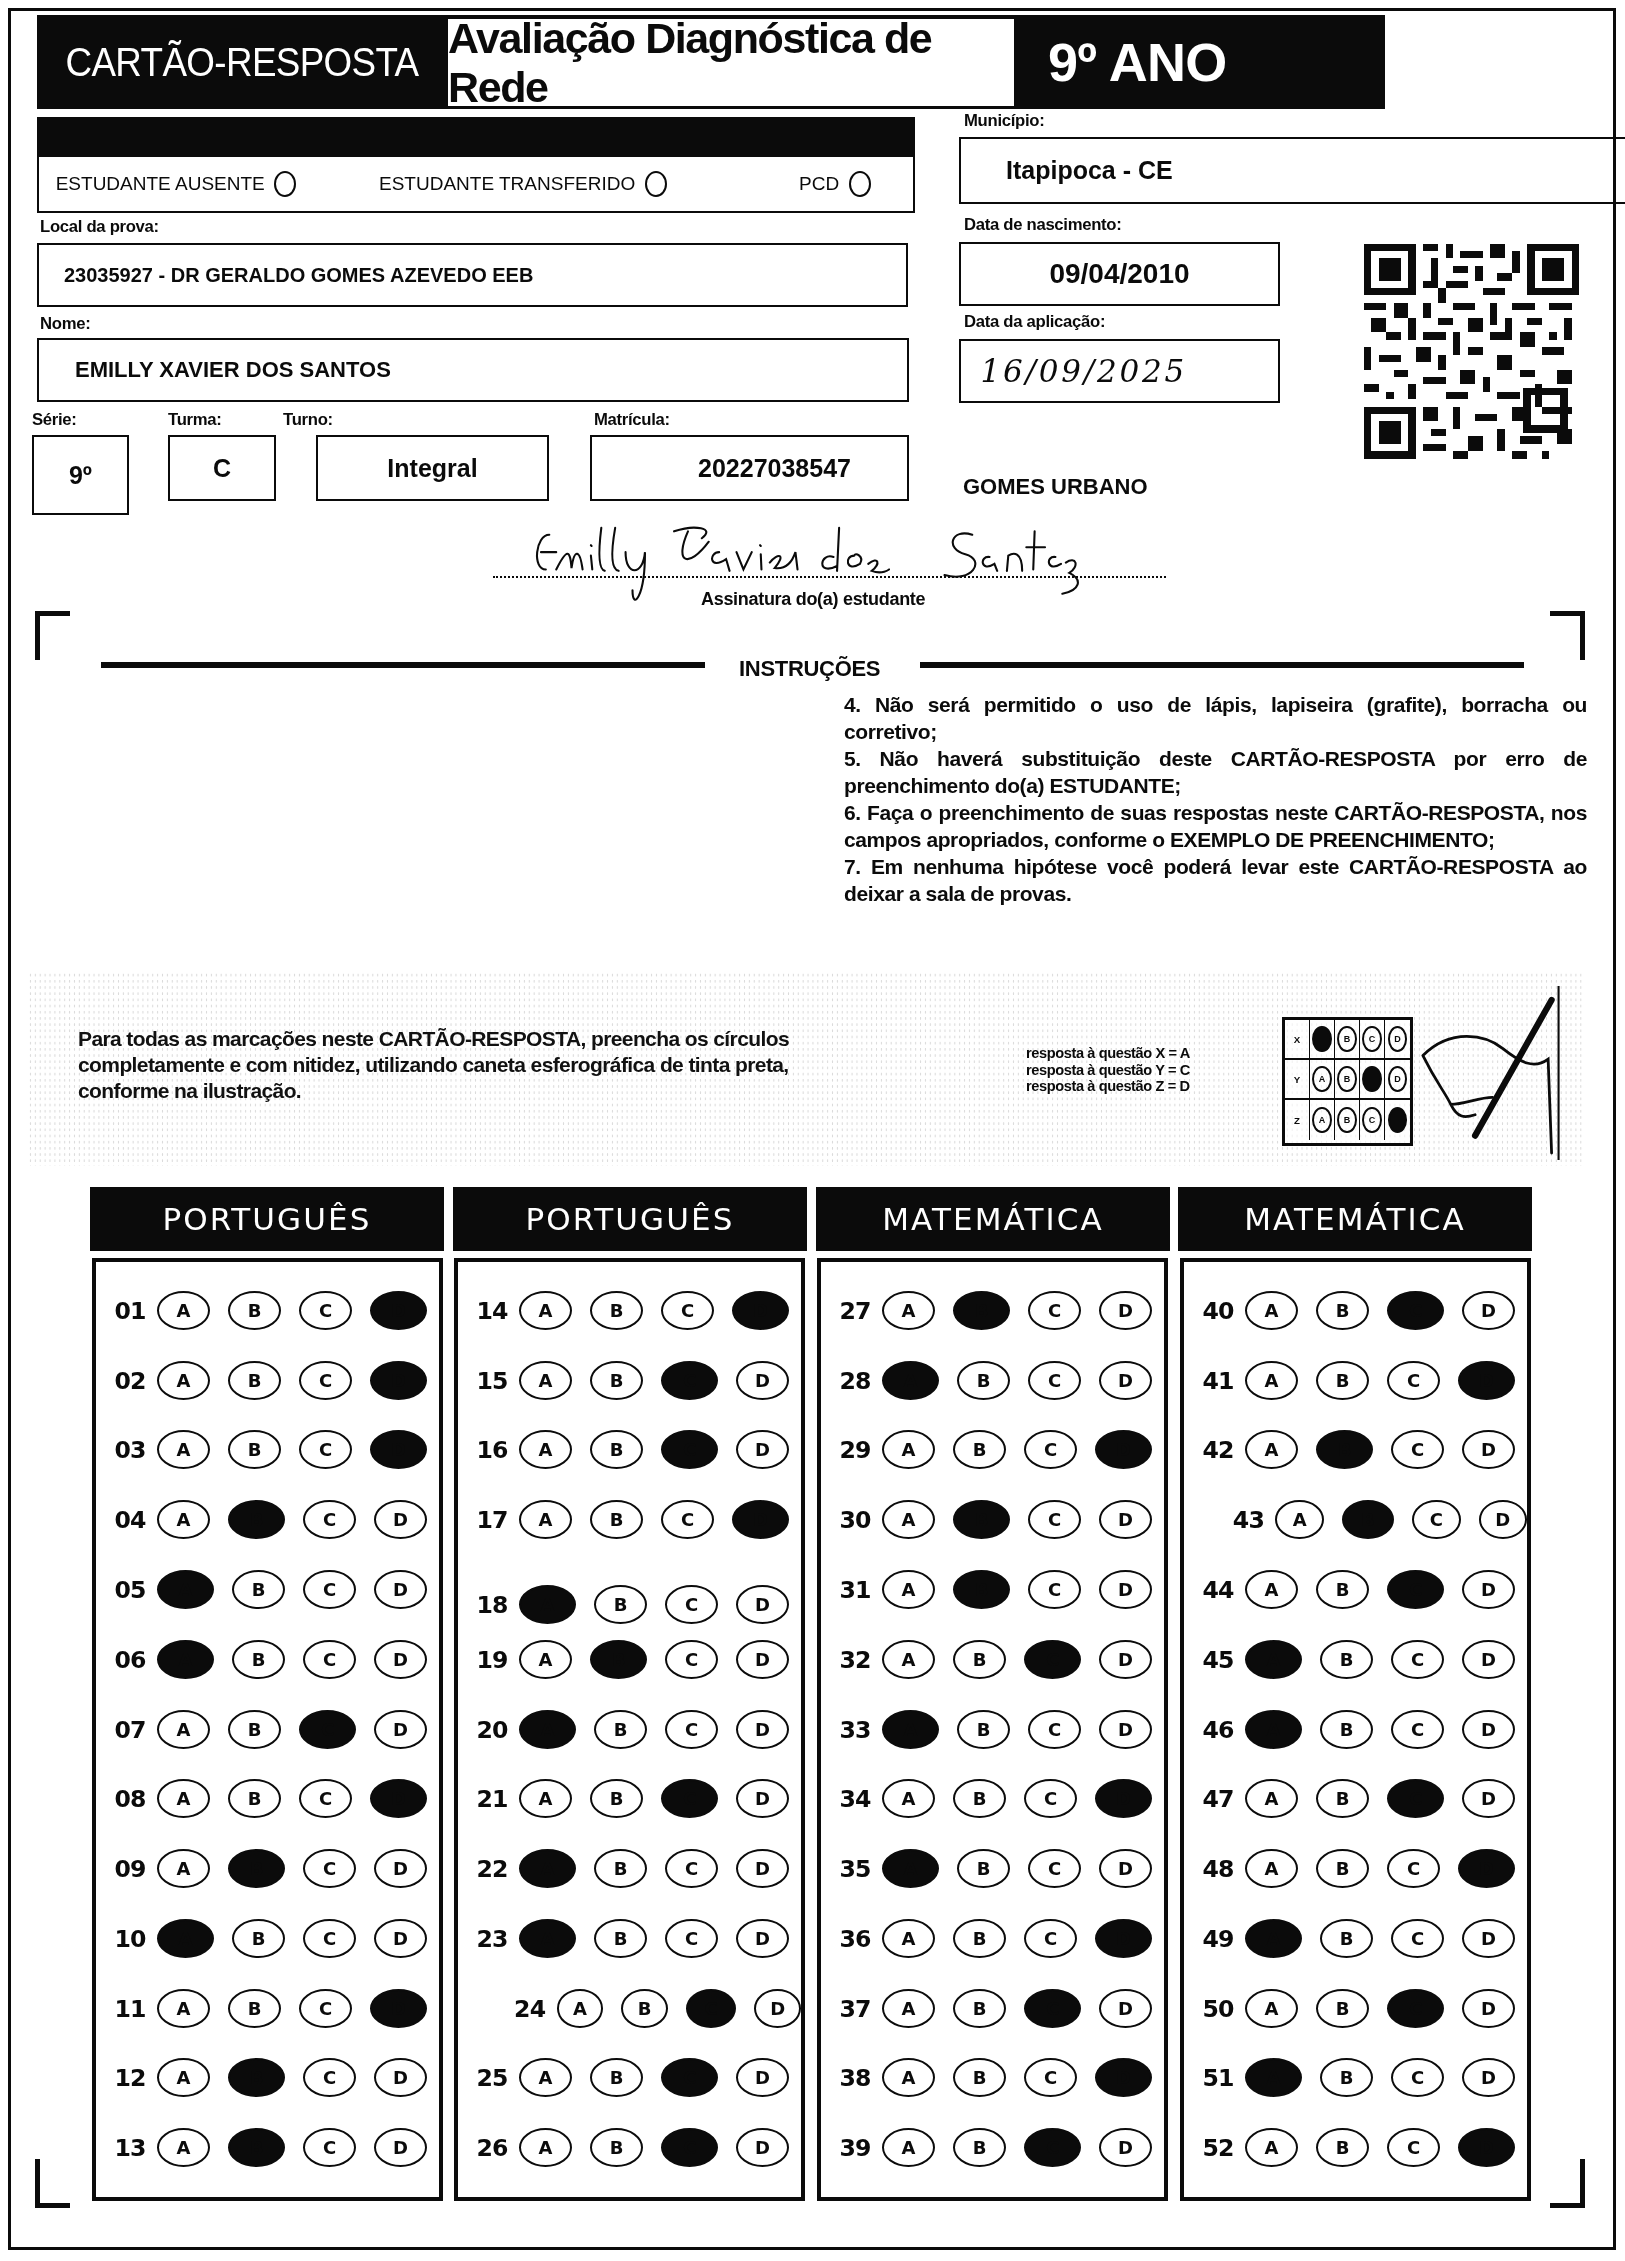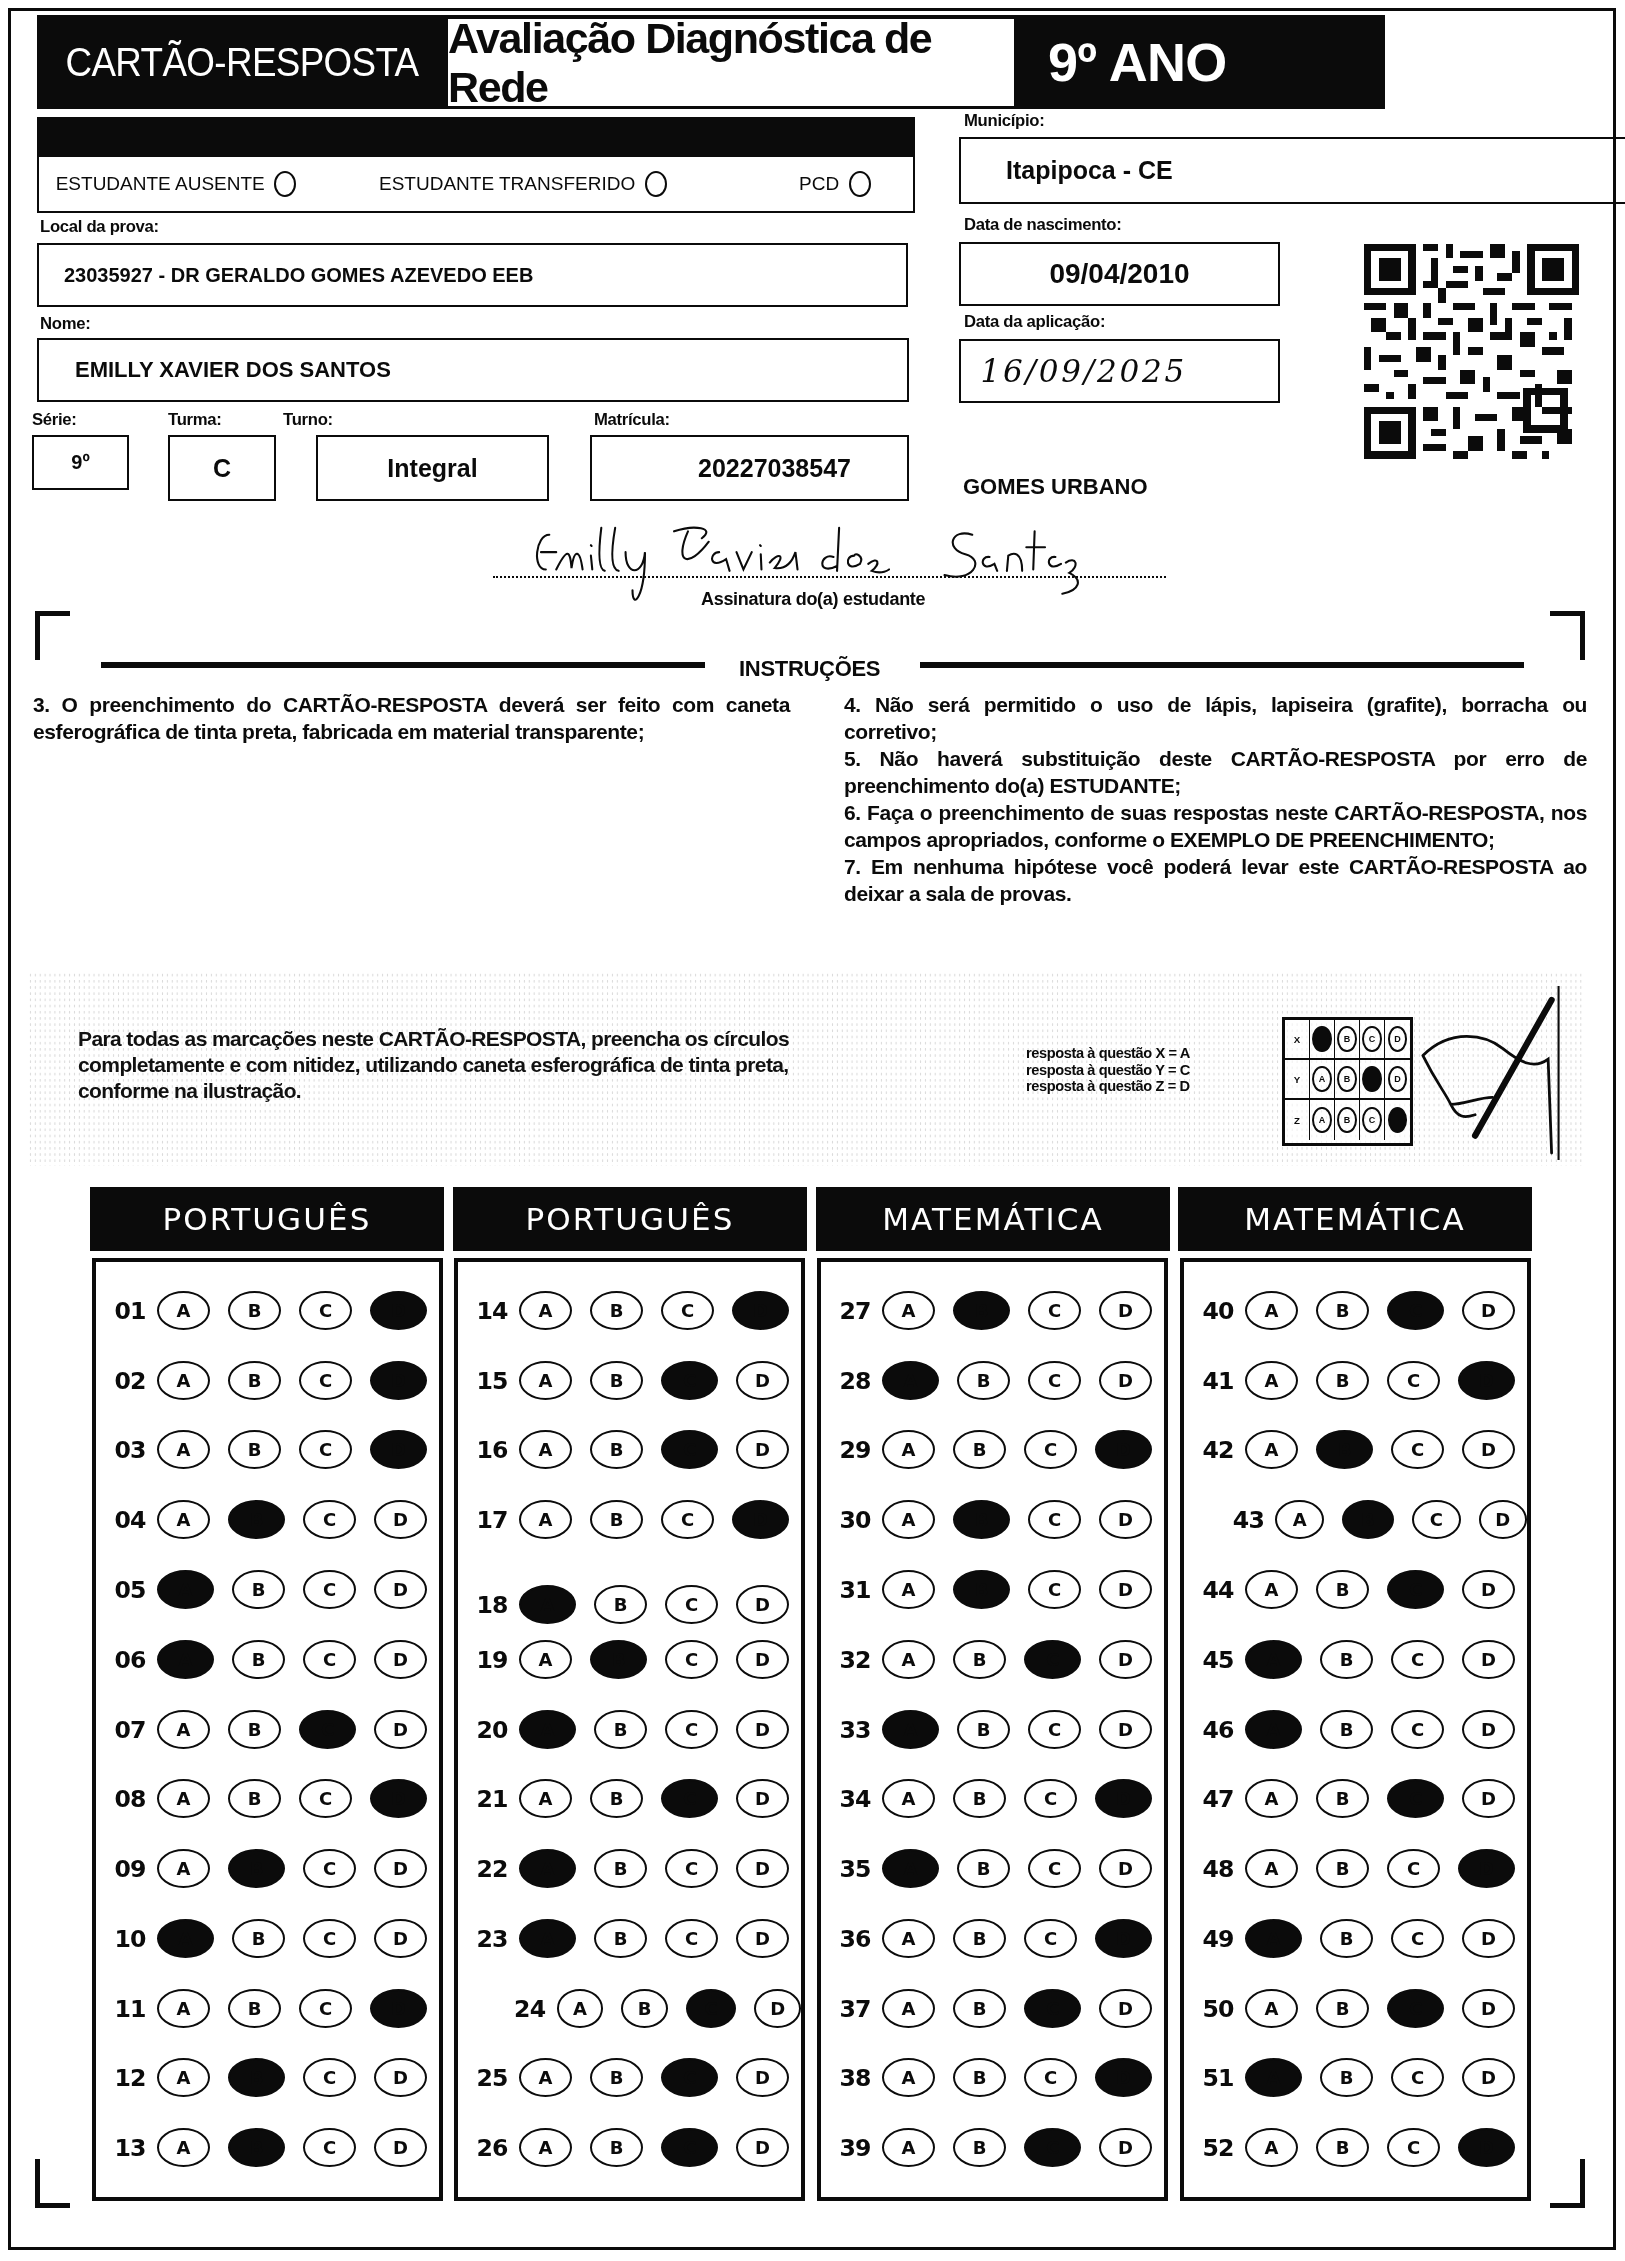--- a/index.html
+++ b/index.html
@@ -94,21 +94,21 @@
 <div class="field" style="left:37px; top:243px; width:871px; height:64px; padding-left:25px; font-size:20px;">
   <span>23035927 - DR GERALDO GOMES AZEVEDO EEB</span>
 </div>
 
 <div class="lbl" style="left:40px; top:314px;">Nome:</div>
 <div class="field" style="left:37px; top:338px; width:872px; height:64px; padding-left:36px; font-size:22px;">
   <span>EMILLY XAVIER DOS SANTOS</span>
 </div>
 
 <div class="lbl" style="left:32px; top:410px;">Série:</div>
-<div class="field" style="left:32px; top:435px; width:97px; height:55px; justify-content:center; font-size:20px;">
+<div class="field" style="left:32px; top:435px; width:97px; height:80px; justify-content:center; font-size:25px;">
   <span>9º</span>
 </div>
 
 <div class="lbl" style="left:85px; top:410px; margin-left:83px;">Turma:</div>
 <div class="field" style="left:168px; top:435px; width:108px; height:66px; justify-content:center; font-size:25px;">
   <span>C</span>
 </div>
 
 <div class="lbl" style="left:144px; top:410px; margin-left:139px;">Turno:</div>
 <div class="field" style="left:316px; top:435px; width:233px; height:66px; justify-content:center; font-size:25px;">
@@ -234,21 +234,20 @@
 <div class="corner c-tl" style="left:35px; top:611px;"></div>
 <div class="corner c-tr" style="left:1550px; top:611px;"></div>
 <div class="corner c-bl" style="left:35px; top:2159px;"></div>
 <div class="corner c-br" style="left:1550px; top:2159px;"></div>
 
 <div class="instr-rule" style="left:101px; width:604px;"></div>
 <div class="instr-title">INSTRUÇÕES</div>
 <div class="instr-rule" style="left:920px; width:604px;"></div>
 
 <div class="instr-col" style="left:33px;">
-  <p>3. O preenchimento do CARTÃO-RESPOSTA deverá ser feito com caneta esferográfica de tinta preta, fabricada em material transparente;</p>
 </div>
 <div class="instr-col" style="left:844px; width:743px;">
   <p>4. Não será permitido o uso de lápis, lapiseira (grafite), borracha ou corretivo;</p>
   <p>5. Não haverá substituição deste CARTÃO-RESPOSTA por erro de preenchimento do(a) ESTUDANTE;</p>
   <p>6. Faça o preenchimento de suas respostas neste CARTÃO-RESPOSTA, nos campos apropriados, conforme o EXEMPLO DE PREENCHIMENTO;</p>
   <p>7. Em nenhuma hipótese você poderá levar este CARTÃO-RESPOSTA ao deixar a sala de provas.</p>
 </div>
 
 <div class="ex-band"></div>
 <div class="ex-text">Para todas as marcações neste CARTÃO-RESPOSTA, preencha os círculos completamente e com nitidez, utilizando caneta esferográfica de tinta preta, conforme na ilustração.</div>

